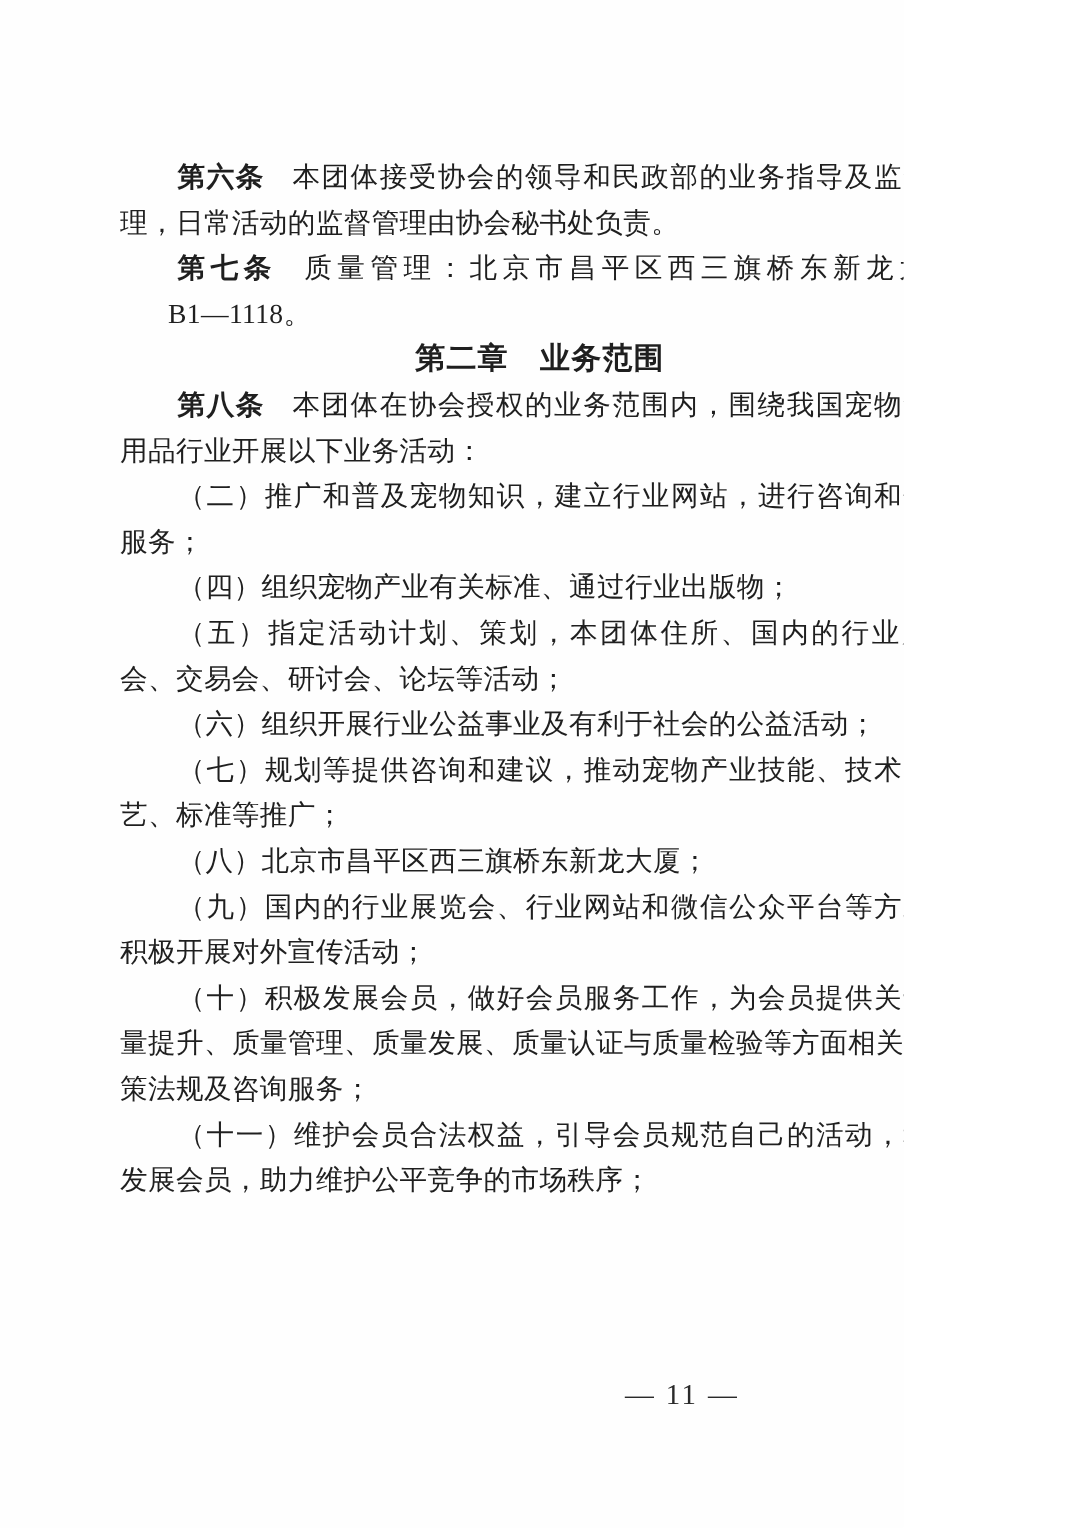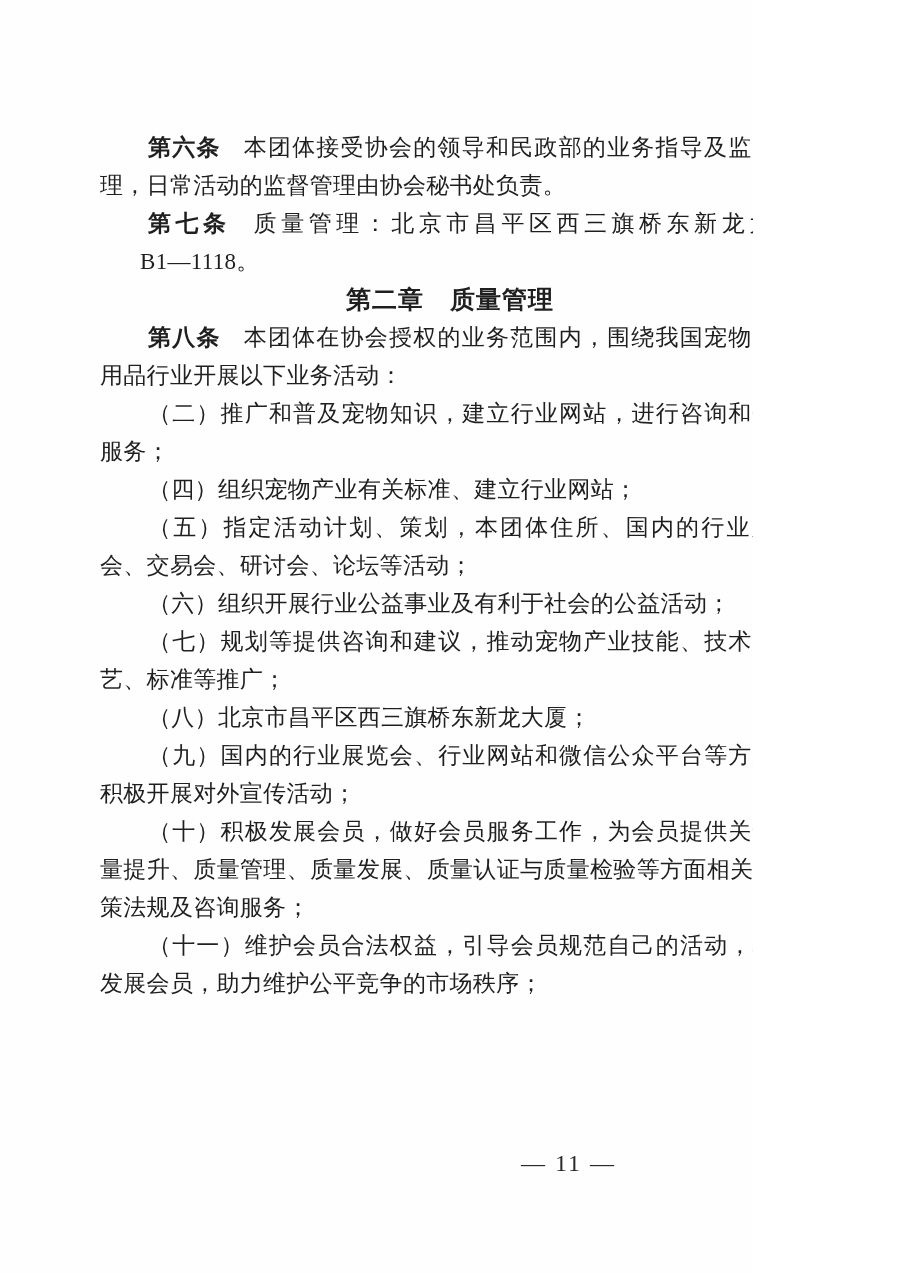--- a/index.html
+++ b/index.html
@@ -52,24 +52,24 @@
     color: #2a2a2a;
   }
 </style>
 </head>
 <body>
 
 <div class="page">
   <main class="content">
       <p class="para"><span class="article-label">第六条</span><span>本团体接受协会的领导和民政部的业务指导及监督管理，日常活动的监督管理由协会秘书处负责。</span></p>
       <p class="para"><span class="article-label">第七条</span><span>质量管理：北京市昌平区西三旗桥东新龙大厦</span><span class="nobr">B1—1118。</span></p>
-      <h2 class="chapter">第二章　质量管理</h2>
+      <h2 class="chapter">第二章　业务范围</h2>
       <p class="para"><span class="article-label">第八条</span><span>本团体在协会授权的业务范围内，围绕我国宠物食品用品行业开展以下业务活动：</span></p>
       <p class="para"><span>（二）推广和普及宠物知识，建立行业网站，进行咨询和信息服务；</span></p>
-      <p class="para"><span>（四）组织宠物产业有关标准、建立行业网站；</span></p>
+      <p class="para"><span>（四）组织宠物产业有关标准、通过行业出版物；</span></p>
       <p class="para"><span>（五）指定活动计划、策划，本团体住所、国内的行业展览会、交易会、研讨会、论坛等活动；</span></p>
       <p class="para"><span>（六）组织开展行业公益事业及有利于社会的公益活动；</span></p>
       <p class="para"><span>（七）规划等提供咨询和建议，推动宠物产业技能、技术、工艺、标准等推广；</span></p>
       <p class="para"><span>（八）北京市昌平区西三旗桥东新龙大厦；</span></p>
       <p class="para"><span>（九）国内的行业展览会、行业网站和微信公众平台等方式，积极开展对外宣传活动；</span></p>
       <p class="para"><span>（十）积极发展会员，做好会员服务工作，为会员提供关于质量提升、质量管理、质量发展、质量认证与质量检验等方面相关的政策法规及咨询服务；</span></p>
       <p class="para"><span>（十一）维护会员合法权益，引导会员规范自己的活动，积极发展会员，助力维护公平竞争的市场秩序；</span></p>
     </main>
   <div class="page-number">— 11 —</div>
 </div>

